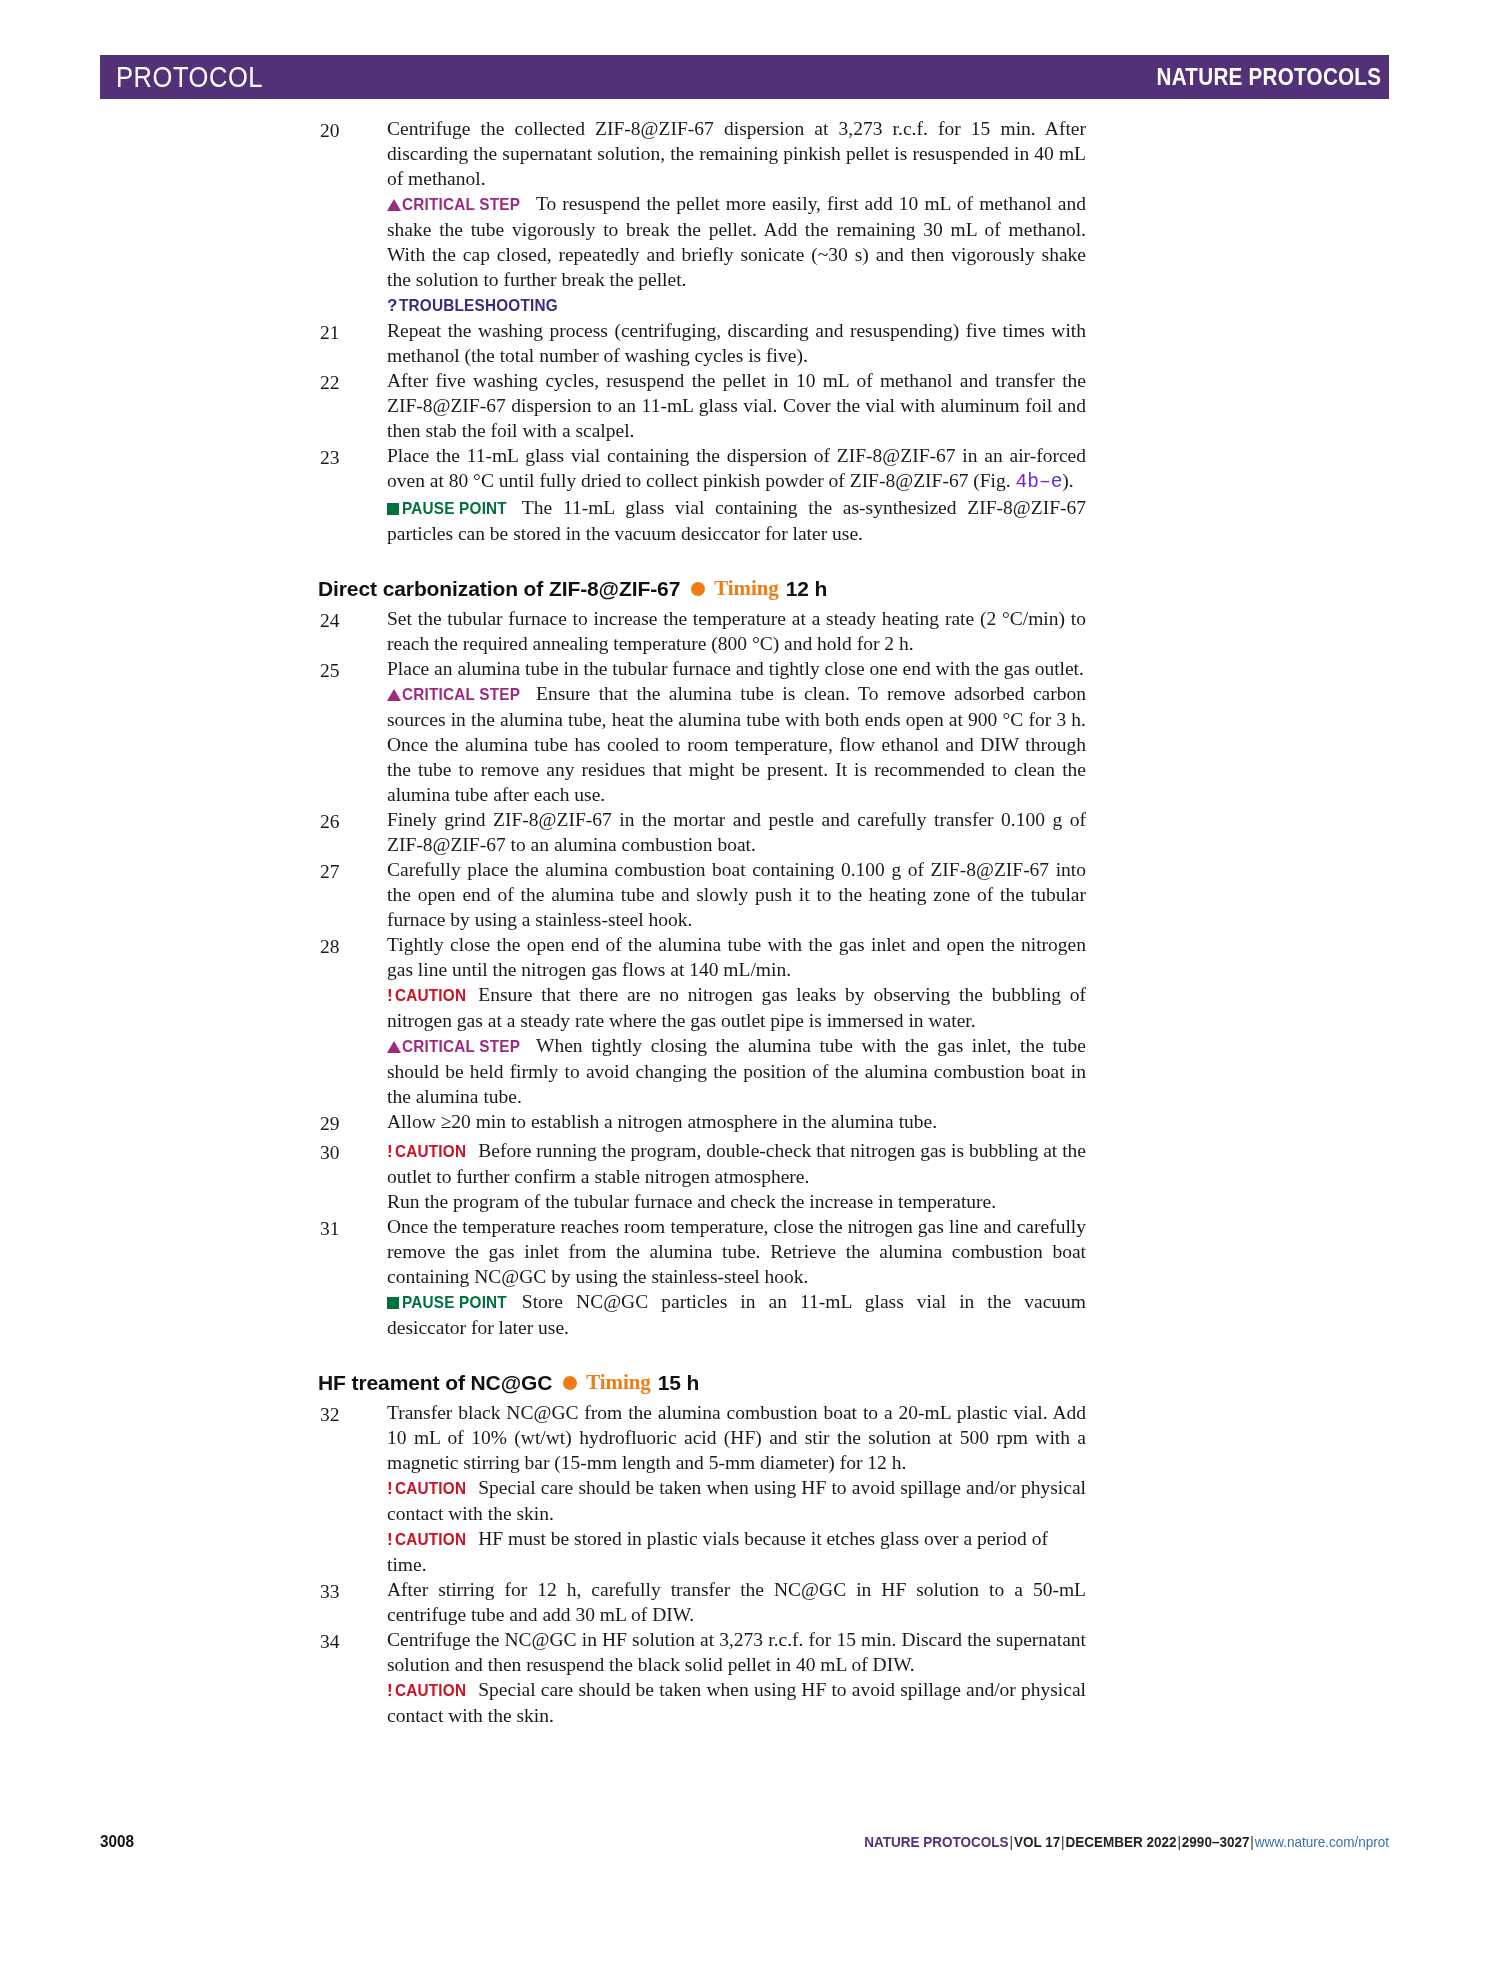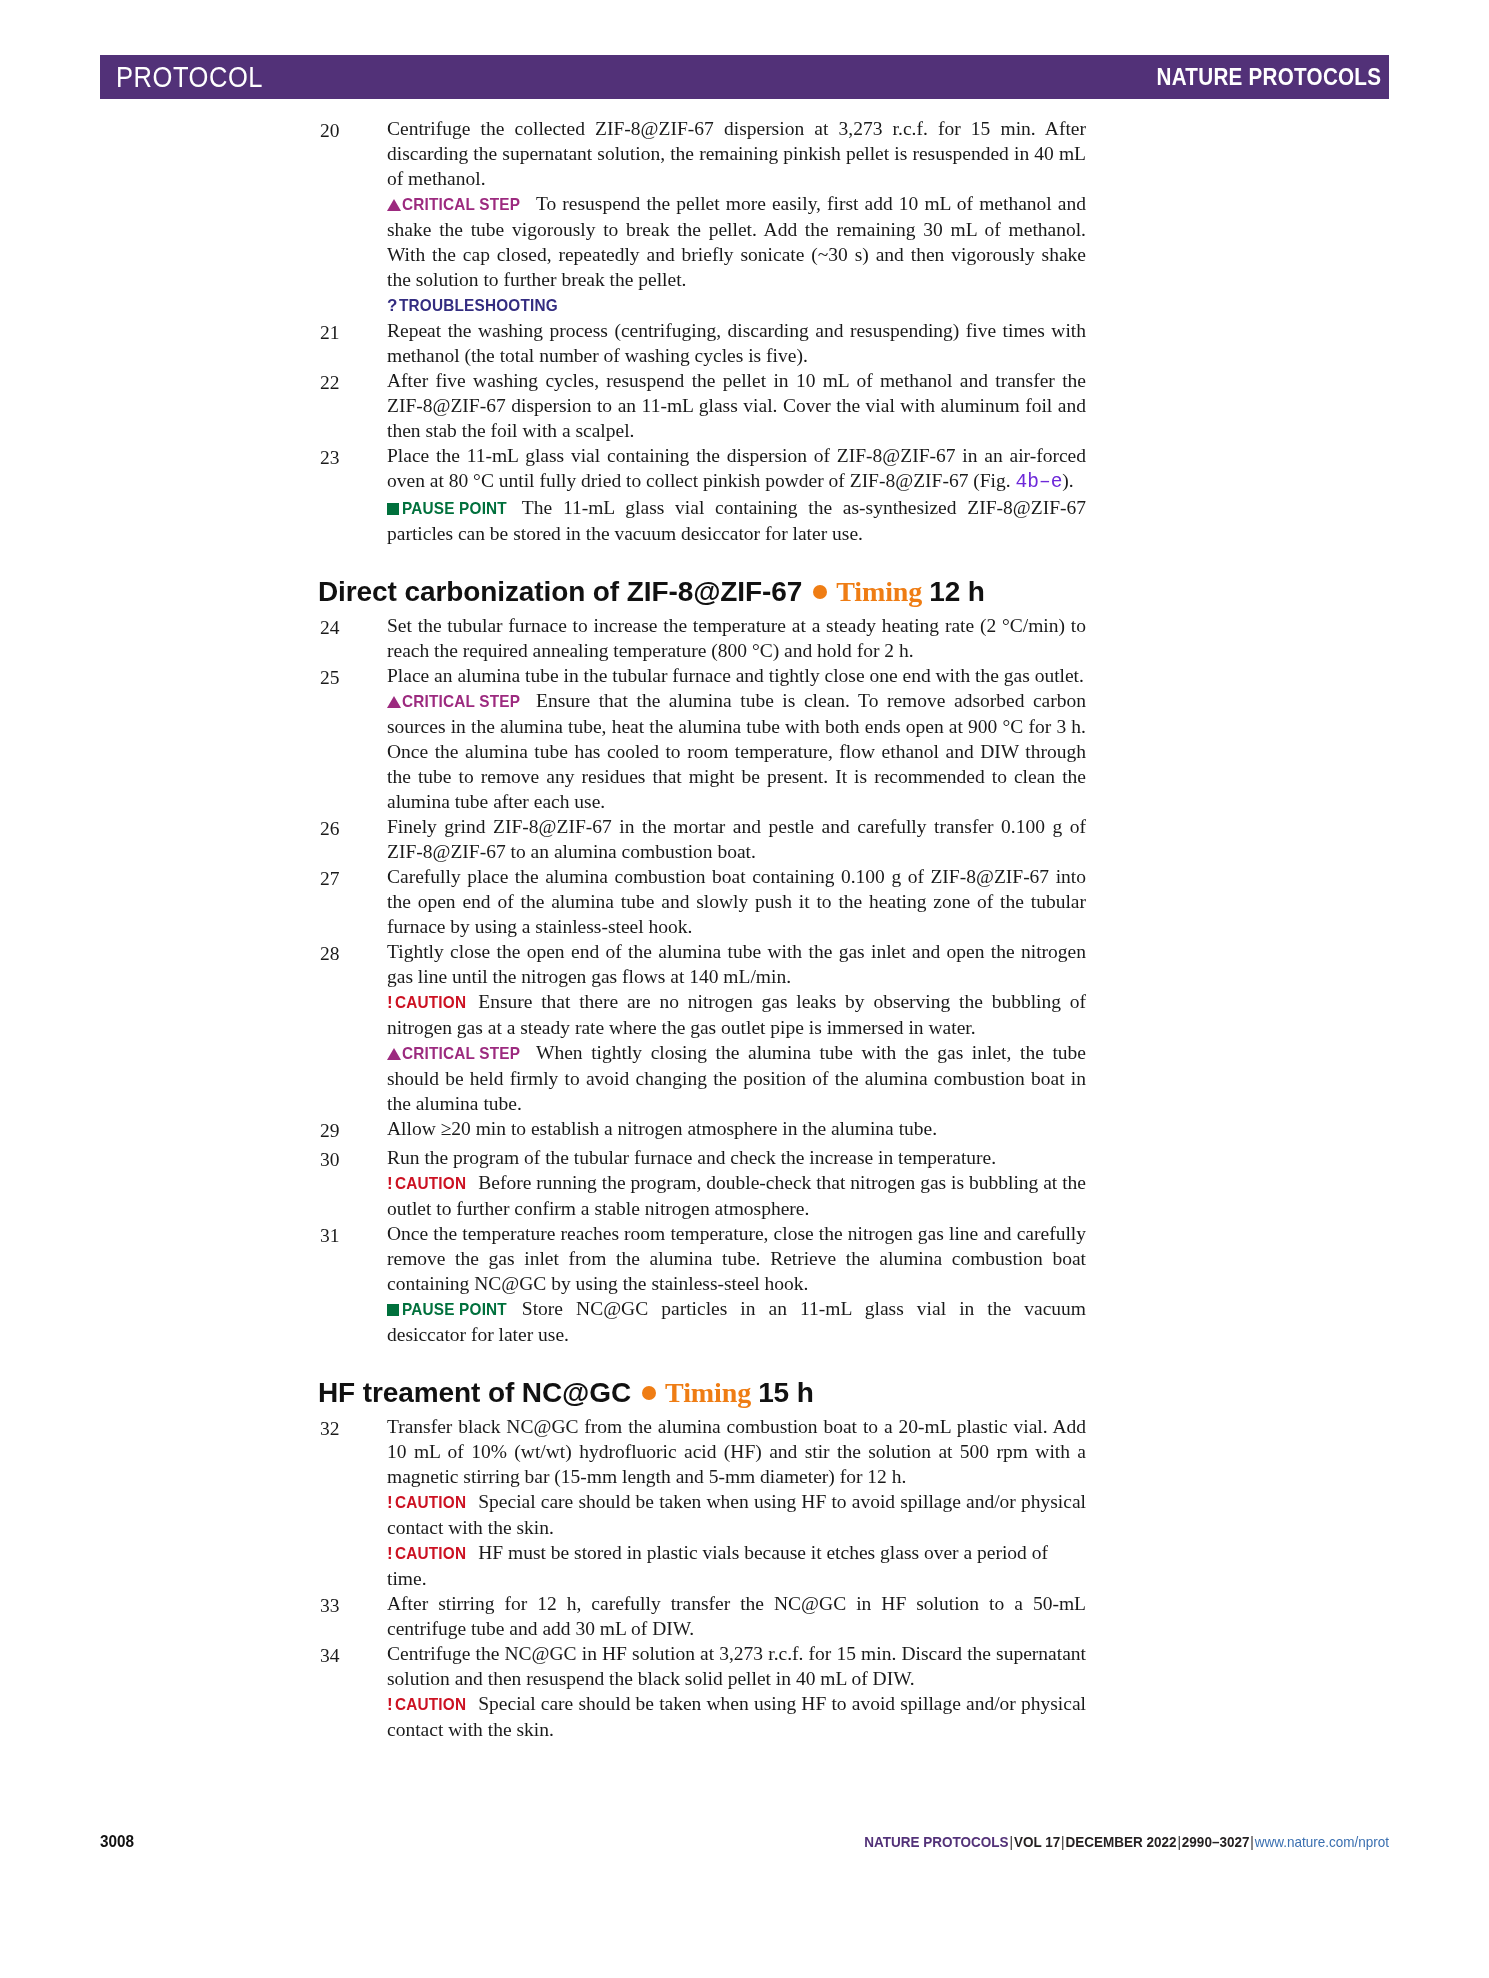--- a/index.html
+++ b/index.html
@@ -136,21 +136,21 @@
   a.figlink, .figlink {
     color: #6d28d9;
     text-decoration: none;
     font-family: Liberation Mono, monospace;
   }
 
   
   .sec-head {
     font-family: "Liberation Sans", "DejaVu Sans", sans-serif;
     font-weight: 700;
-    font-size: 28px;
+    font-size: 21px;
     color: #111111;
     letter-spacing: -0.1px;
     margin: 0;
     display: flex;
     align-items: center;
     white-space: nowrap;
   }
   .sec-head .dot {
     display: inline-block;
     width: 14px; height: 14px;
@@ -289,22 +289,22 @@
   <div class="step">
     <div class="step-num">29</div>
     <div class="step-body">
       <p class="para l">Allow ≥20 min to establish a nitrogen atmosphere in the alumina tube.</p>
     </div>
   </div>
 
   <div class="step">
     <div class="step-num">30</div>
     <div class="step-body">
+      <p class="para j"><span class="bang">!</span><span class="lbl lbl-caution">CAUTION</span><span class="afterlbl">Before running the program, double-check that nitrogen gas is bubbling at the outlet to further confirm a stable nitrogen atmosphere.</span></p>
       <p class="para l">Run the program of the tubular furnace and check the increase in temperature.</p>
-      <p class="para j"><span class="bang">!</span><span class="lbl lbl-caution">CAUTION</span><span class="afterlbl">Before running the program, double-check that nitrogen gas is bubbling at the outlet to further confirm a stable nitrogen atmosphere.</span></p>
     </div>
   </div>
 
   <div class="step">
     <div class="step-num">31</div>
     <div class="step-body">
       <p class="para j">Once the temperature reaches room temperature, close the nitrogen gas line and carefully remove the gas inlet from the alumina tube. Retrieve the alumina combustion boat containing NC@GC by using the stainless-steel hook.</p>
       <p class="para j"><span class="sq"></span><span class="lbl lbl-pause">PAUSE POINT</span><span class="afterlbl">Store NC@GC particles in an 11-mL glass vial in the vacuum desiccator for later use.</span></p>
     </div>
   </div>

